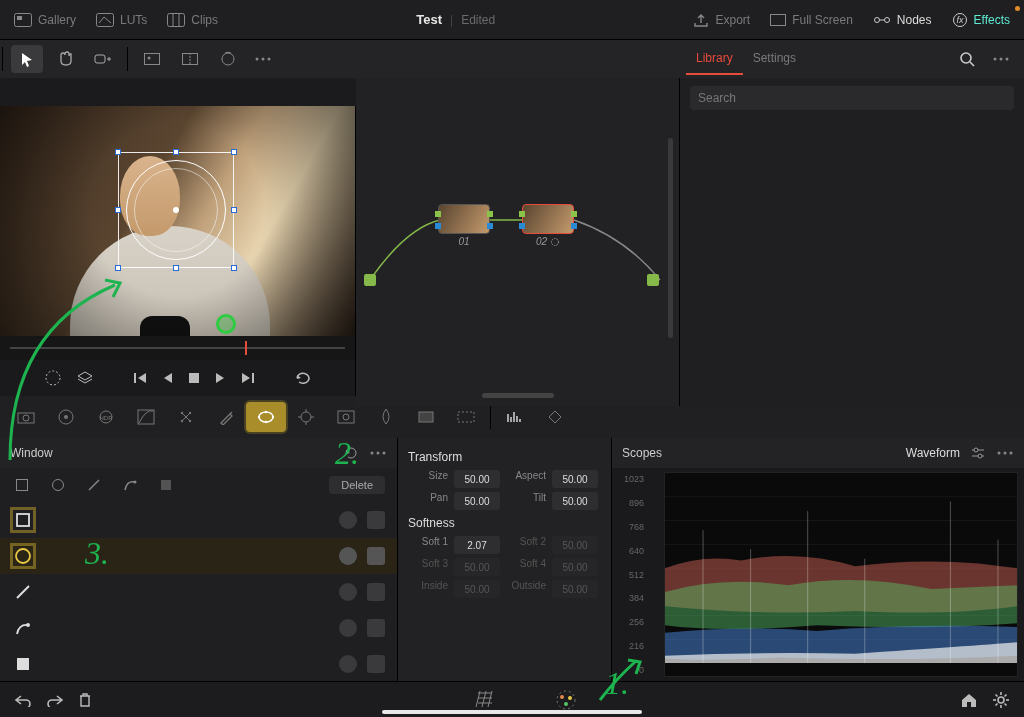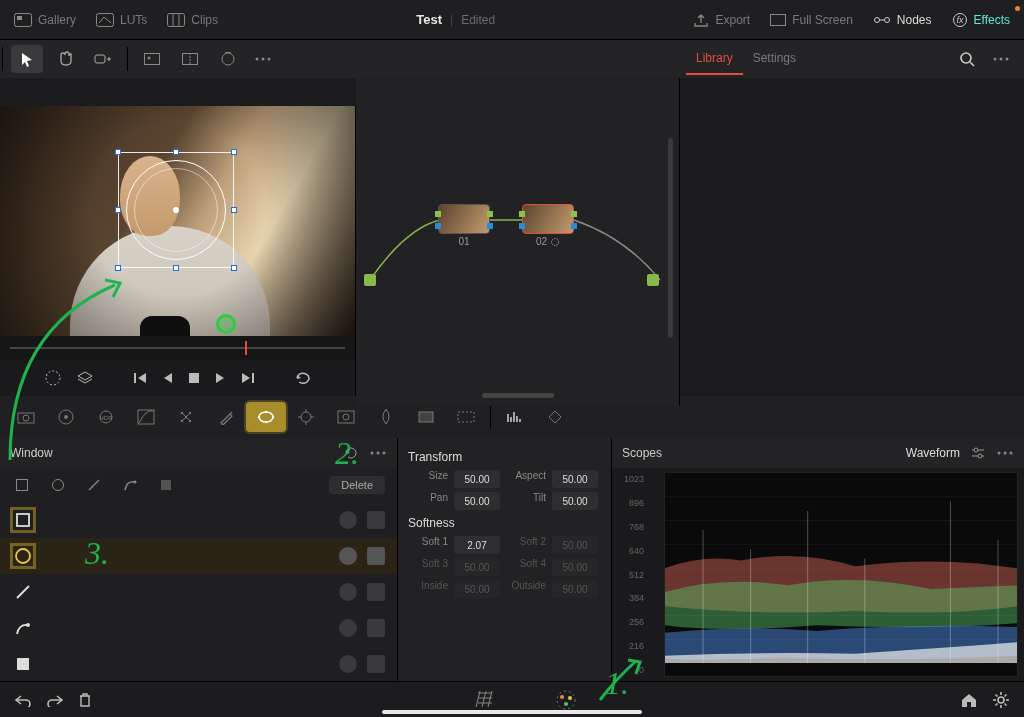--- a/index.html
+++ b/index.html
@@ -67,21 +67,21 @@
 
   .transport{height:36px;background:#1a1a1c;display:flex;align-items:center;justify-content:center;gap:14px;padding:0 10px;}
   .transport .tbtn{color:#bbb;}
 
   .mid-icons{height:42px;background:#202022;display:flex;align-items:center;padding:0 6px;gap:0;}
   .mid-icons .mi{width:40px;height:30px;display:flex;align-items:center;justify-content:center;color:#777;border-radius:4px;}
   .mid-icons .mi.hl{background:#a88d2a;color:#fff;box-shadow:0 0 0 2px rgba(168,141,42,0.3);}
   .mid-icons .vdiv{margin:0 4px;}
 
   
-  .col-nodes{width:324px;background:#222224;position:relative;border-right:1px solid #000;display:flex;flex-direction:column;}
+  .col-nodes{width:324px;background:#222224;position:relative;border-right:1px solid #000;display:flex;flex-direction:column;font-style:italic;}
   .node-canvas{flex:1;position:relative;}
   .node-scrollbar{position:absolute;right:6px;top:60px;width:5px;height:200px;background:#3a3a3c;border-radius:3px;}
   .node-pill{position:absolute;bottom:8px;left:50%;transform:translateX(-50%);width:72px;height:5px;background:#444;border-radius:3px;}
   .node-in{position:absolute;left:8px;top:196px;width:12px;height:12px;background:#86b84a;border-radius:2px;}
   .node-out{position:absolute;right:20px;top:196px;width:12px;height:12px;background:#86b84a;border-radius:2px;}
   .node{position:absolute;width:52px;}
   .node .thumb{width:52px;height:30px;border-radius:4px;background:linear-gradient(120deg,#5a4530,#c49a6c);border:1px solid #555;position:relative;}
   .node.sel .thumb{border:1px solid var(--red);}
   .node .lbl{text-align:center;color:#999;font-size:10px;margin-top:2px;}
   .n-port{position:absolute;width:6px;height:6px;background:#8ac24a;}
@@ -684,20 +684,25 @@
         </div>
         <div class="lbl"><span>02</span> <svg style="display:inline;vertical-align:-2px;" width="10" height="10">
               <circle cx="5" cy="5" r="3.5" fill="none" stroke="#999" stroke-dasharray="1.5 1"></circle>
             </svg></div>
       </div>
       <div class="node-scrollbar"></div>
       <div class="node-pill"></div>
     </div>
   </div>
 
+  <div class="col-lib" style="position:absolute;left:680px;top:78px;height:328px;">
+    <div class="search-wrap">
+      <input class="search" placeholder="Search" style="">
+    </div>
+  </div>
 
 </div>
 
 <div class="bottom">
   <span>
       <svg width="18" height="14">
         <path d="M7 3 L2 7 L7 11 M2 7 H12 A4 4 0 0 1 12 15" fill="none" stroke="#bbb" stroke-width="1.6"></path>
       </svg>
     </span>
   <span>

